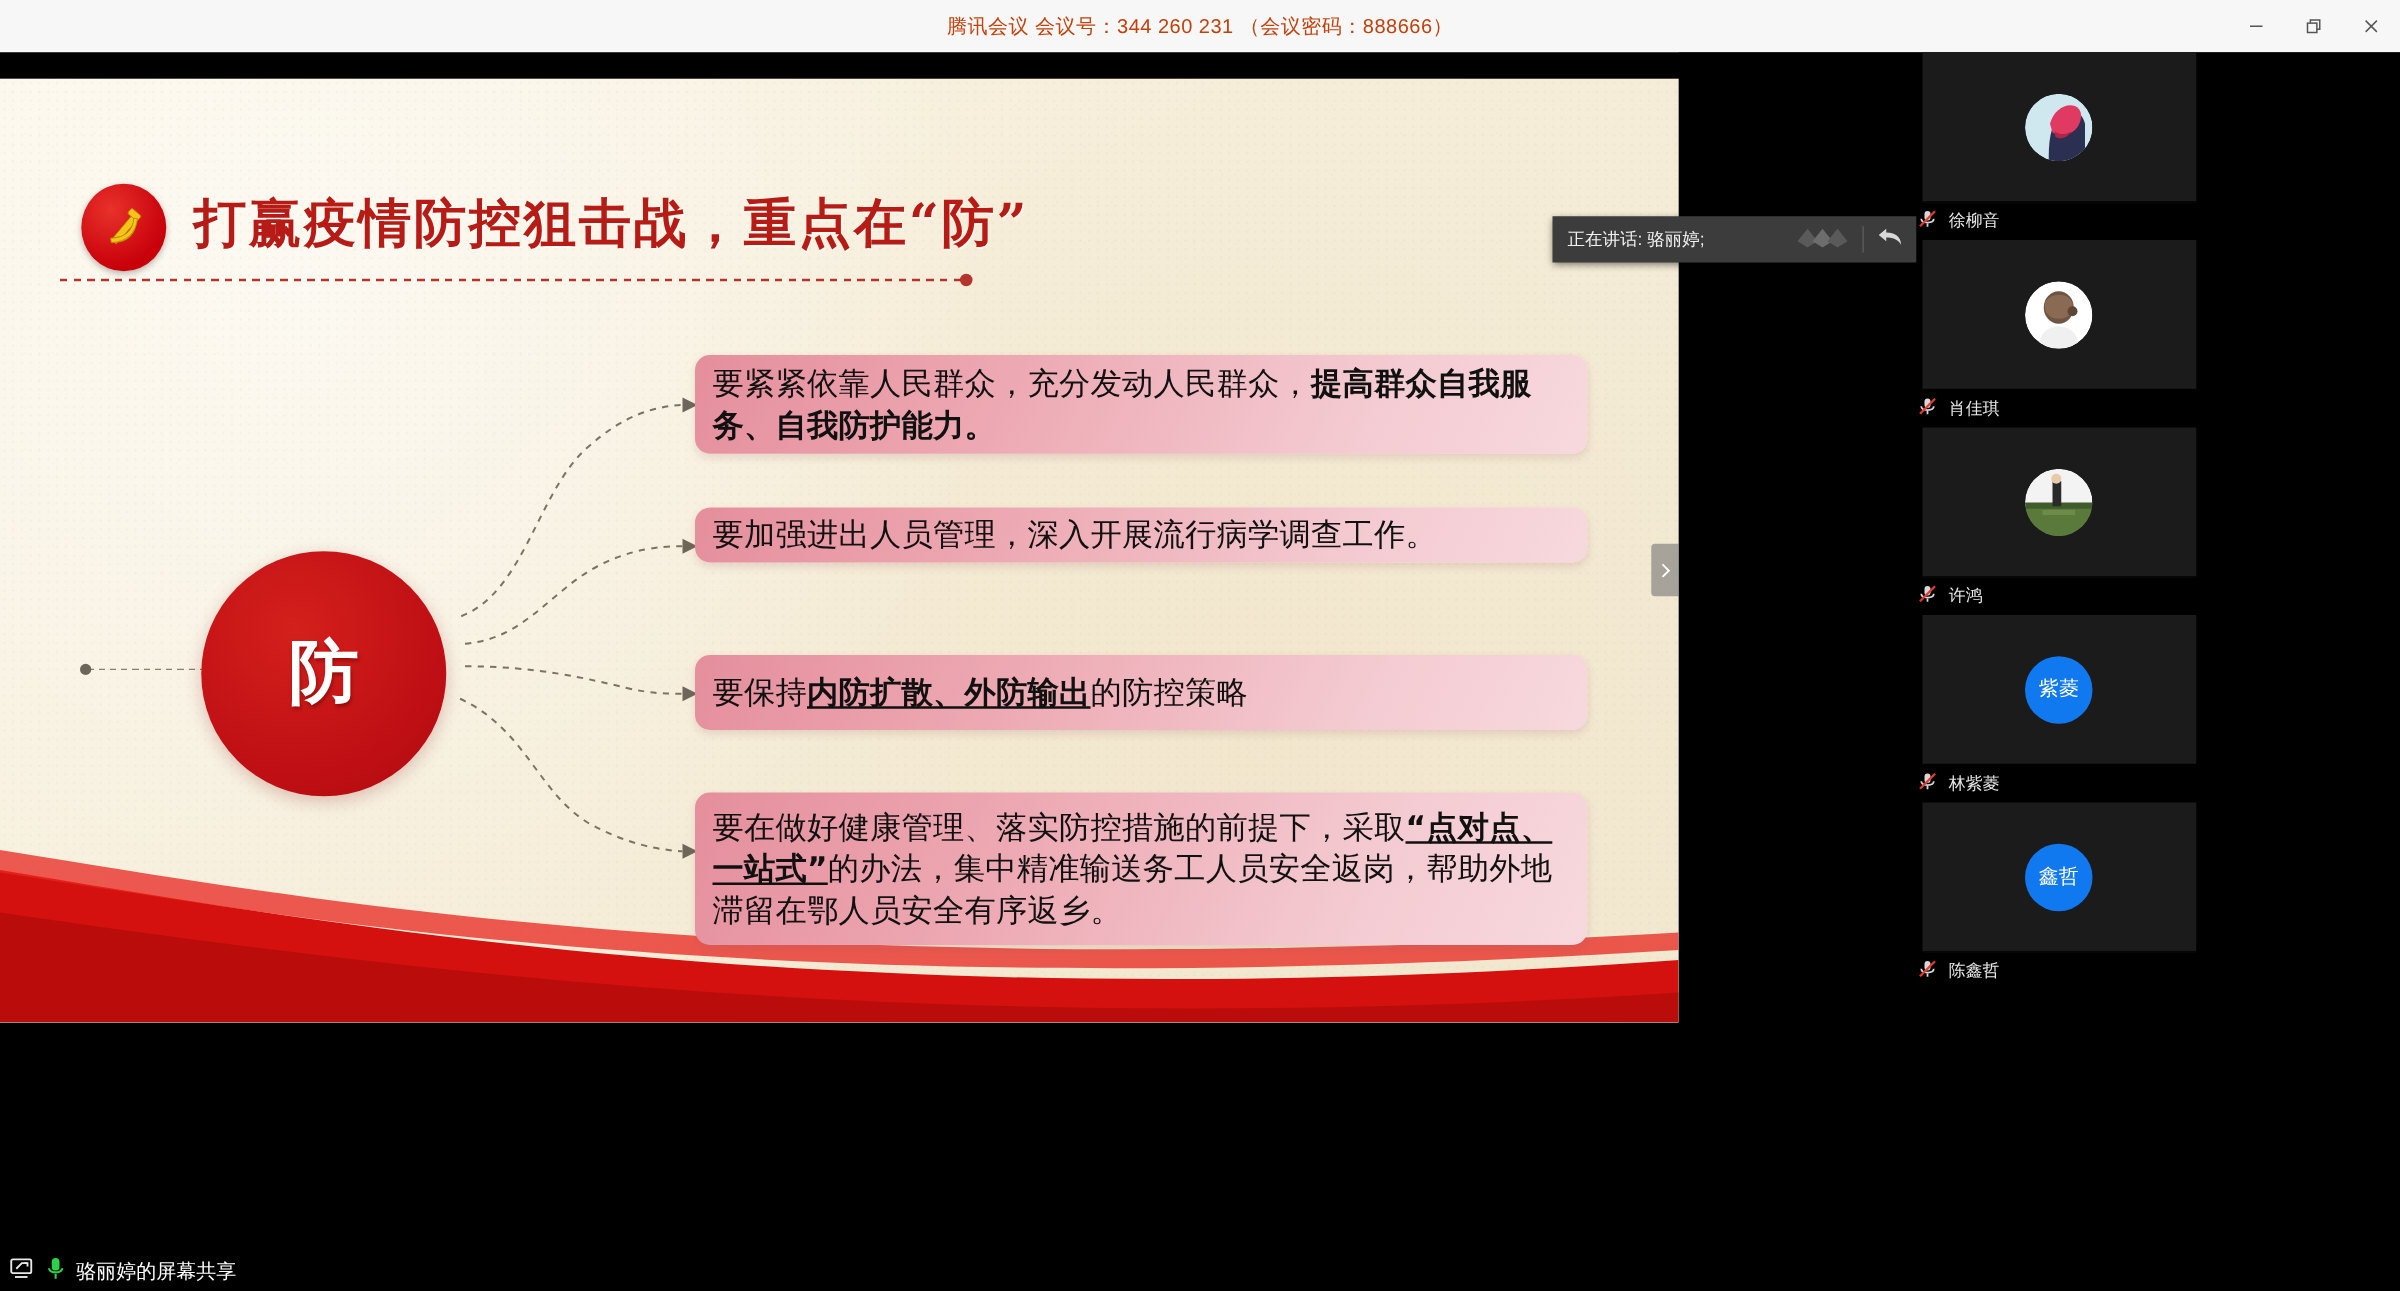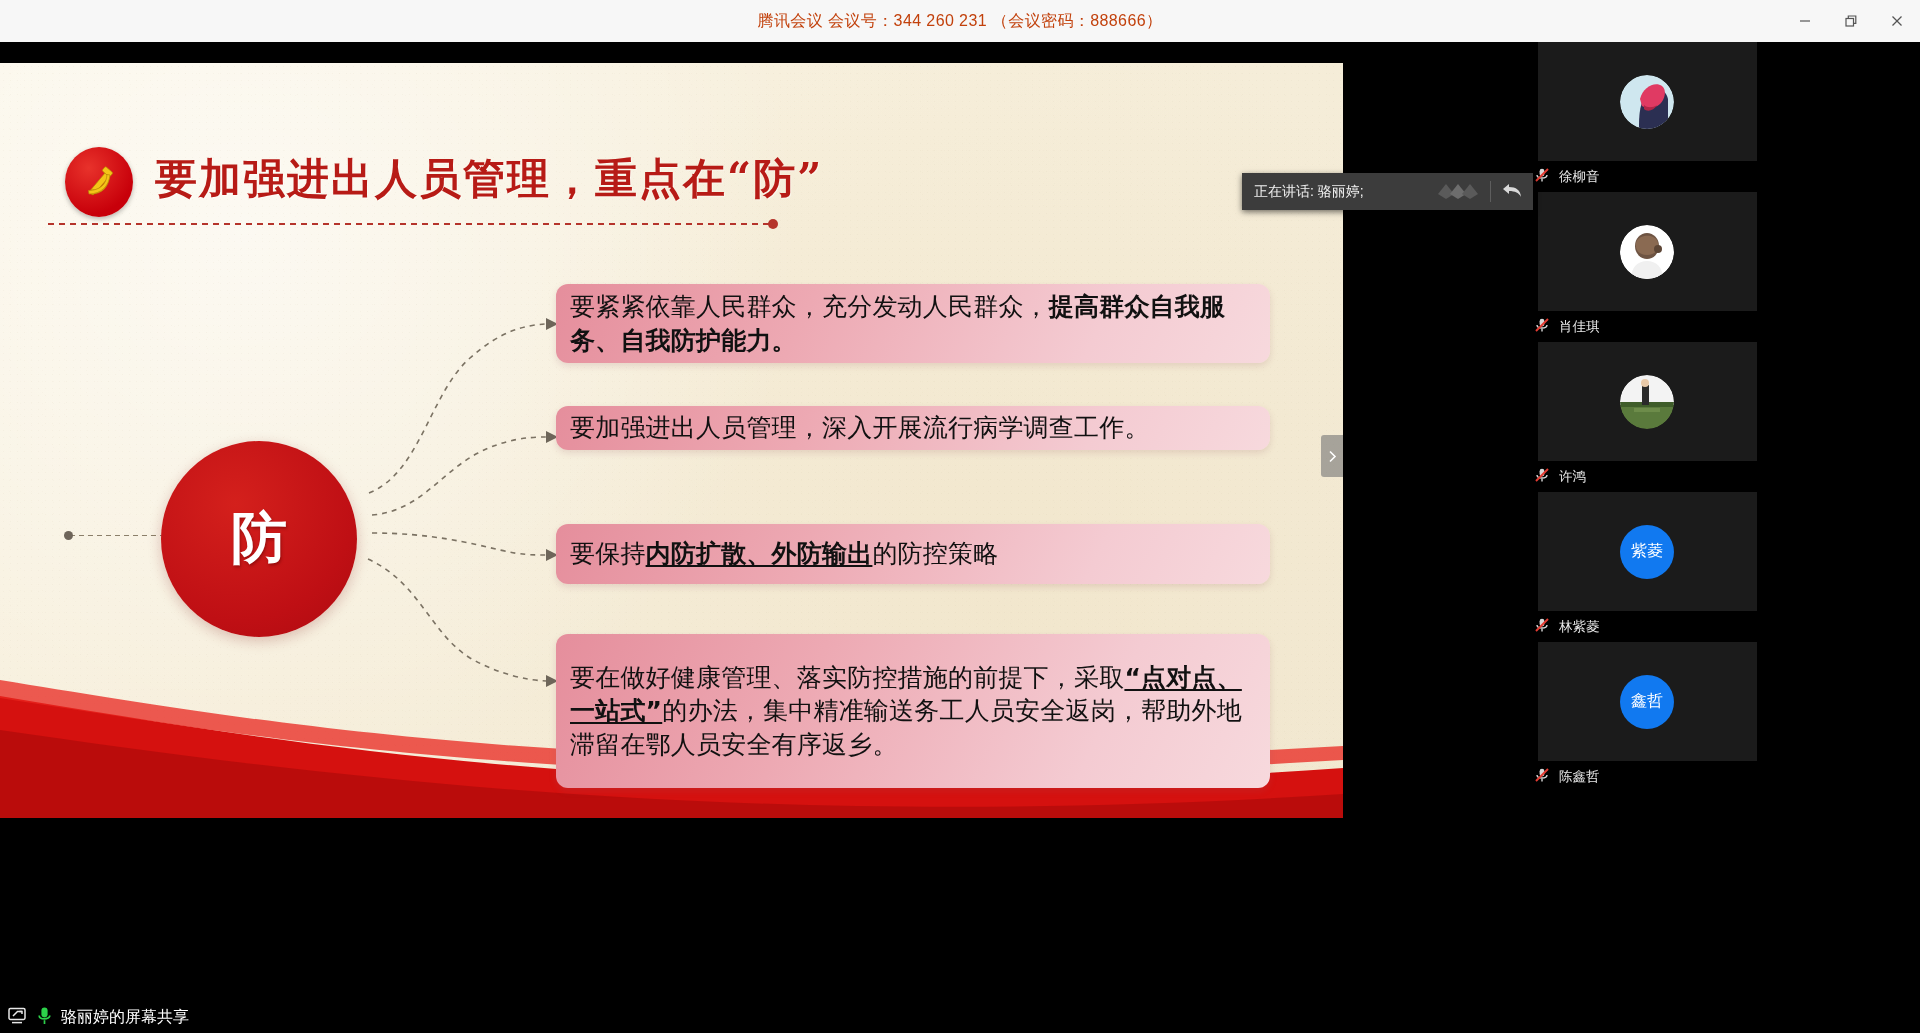--- a/index.html
+++ b/index.html
@@ -119,21 +119,21 @@
     padding: 0 14px;
     font-family:"DejaVu Sans","Liberation Sans",sans-serif;
     font-size:25px; line-height:1.33; color:#111;
     letter-spacing:.2px;
   }
   .card-text b { font-weight:700; }
   .card-text u.bu { font-weight:700; text-decoration: underline; text-underline-offset:3px;margin-top:37px; }
   #card-0 { top:221px; height:79px; }
   #card-1 { top:343px; height:44px; }
   #card-2 { top:461px; height:60px; }
-  #card-3 { top:571px; height:154px; }
+  #card-3 { top:571px; height:122px; }
 
   
   #ribbon { position:absolute; left:0; bottom:0; width:1343px; height:200px; overflow:hidden; }
 
   
   #edge-expand {
     position:absolute; right:0; top:372px;
     width:22px; height:42px;
     background:rgba(120,120,120,.62);
     color:#fff; font-size:15px;
@@ -231,21 +231,21 @@
       <div id="emblem">
         <svg width="42" height="42" viewBox="0 0 42 42">
           <g fill="#f4c518" stroke="#b88a04" stroke-width=".7">
             <path d="M11,31 L27,12 L31,16 L15,34 Z"></path>
             <rect x="24.5" y="8" width="10" height="5.5" rx="1.4" transform="rotate(41 29.5 10.7)"></rect>
             <path d="M13,33 C24,33 31,26 31,15 C31,22 25,29 13,29 Z"></path>
             <path d="M10.5,29.5 C22,29.5 28.5,23 29,13.5 L32,14 C31,25 23,33 11,33 Z"></path>
           </g>
         </svg>
       </div>
-      <div id="slide-title">要加强进出人员管理，重点在“防”</div>
+      <div id="slide-title">打赢疫情防控狙击战，重点在“防”</div>
       <div id="title-rule"></div>
       <div id="title-rule-dot"></div>
 
       <svg id="connectors" viewBox="0 0 1343 755">
         <g fill="none" stroke="#7b7263" stroke-width="1.6" stroke-dasharray="5 5">
           <path d="M369,430 C420,410 430,330 470,295 C500,268 525,262 546,261"></path>
           <path d="M372,452 C420,448 440,410 478,390 C505,376 528,374 546,374"></path>
           <path d="M372,470 C430,470 470,480 500,487 C520,492 534,492 546,492"></path>
           <path d="M368,496 C420,520 430,570 470,595 C500,612 527,617 546,618"></path>
         </g>

